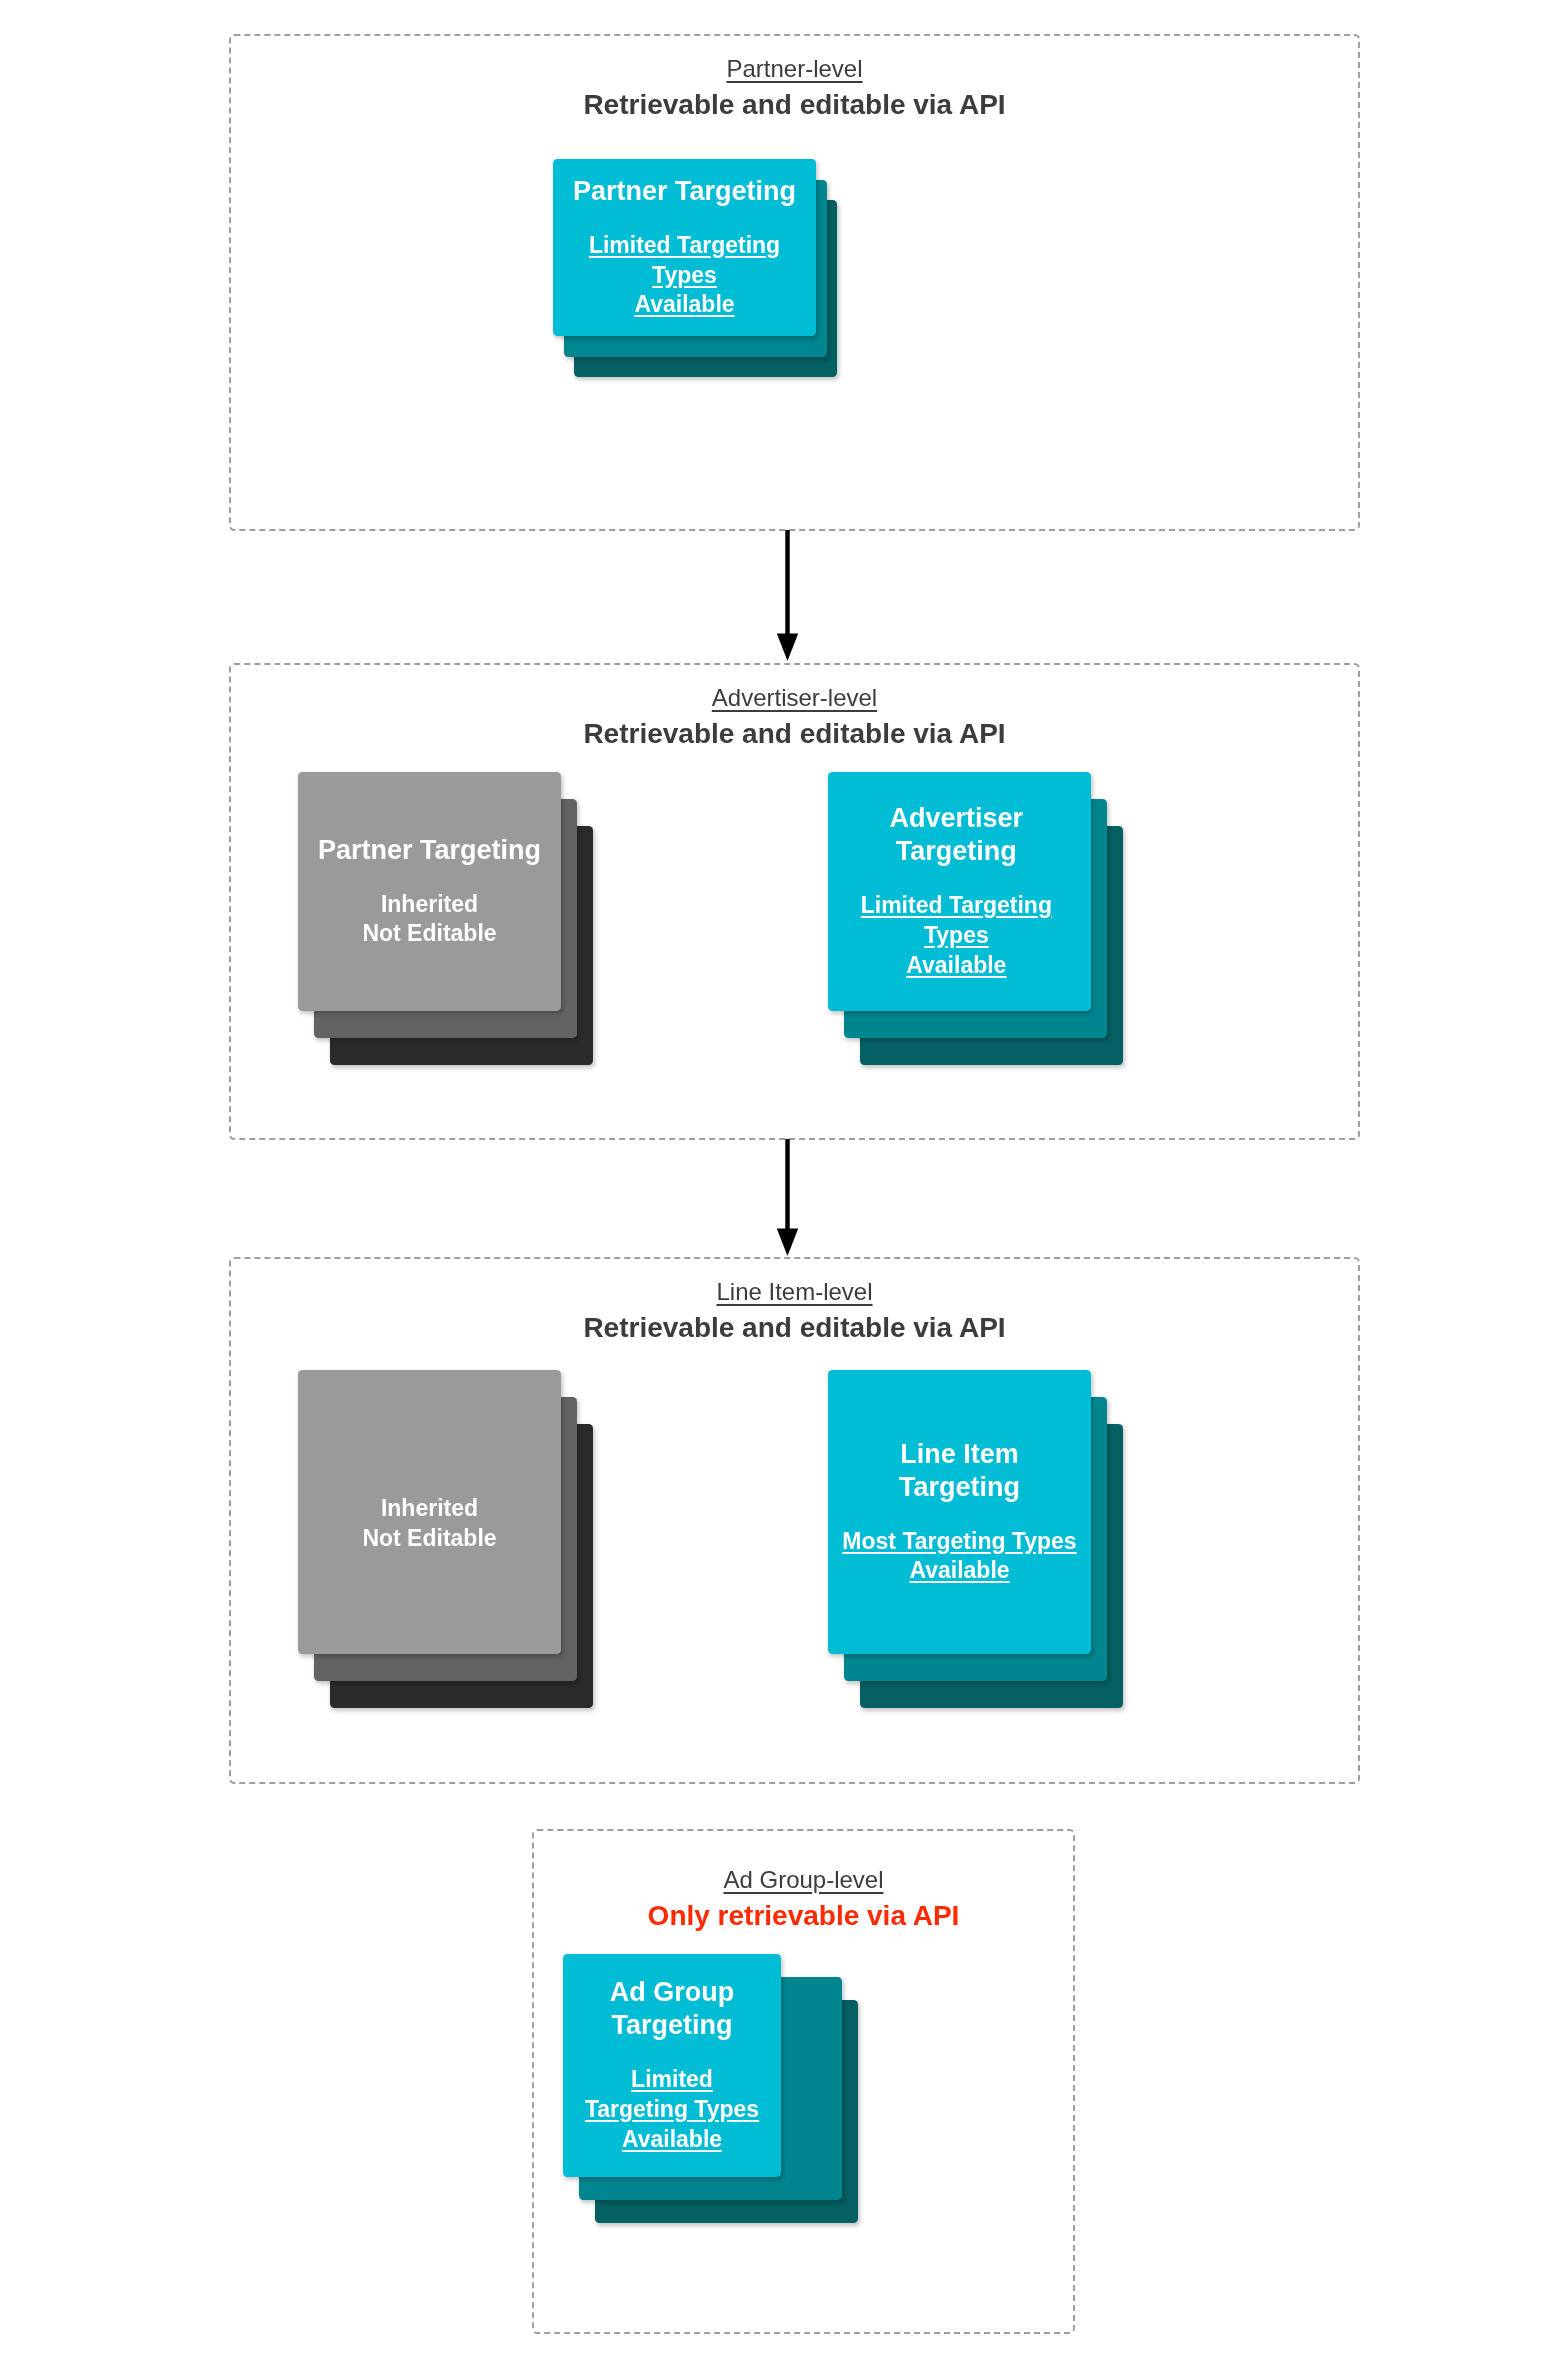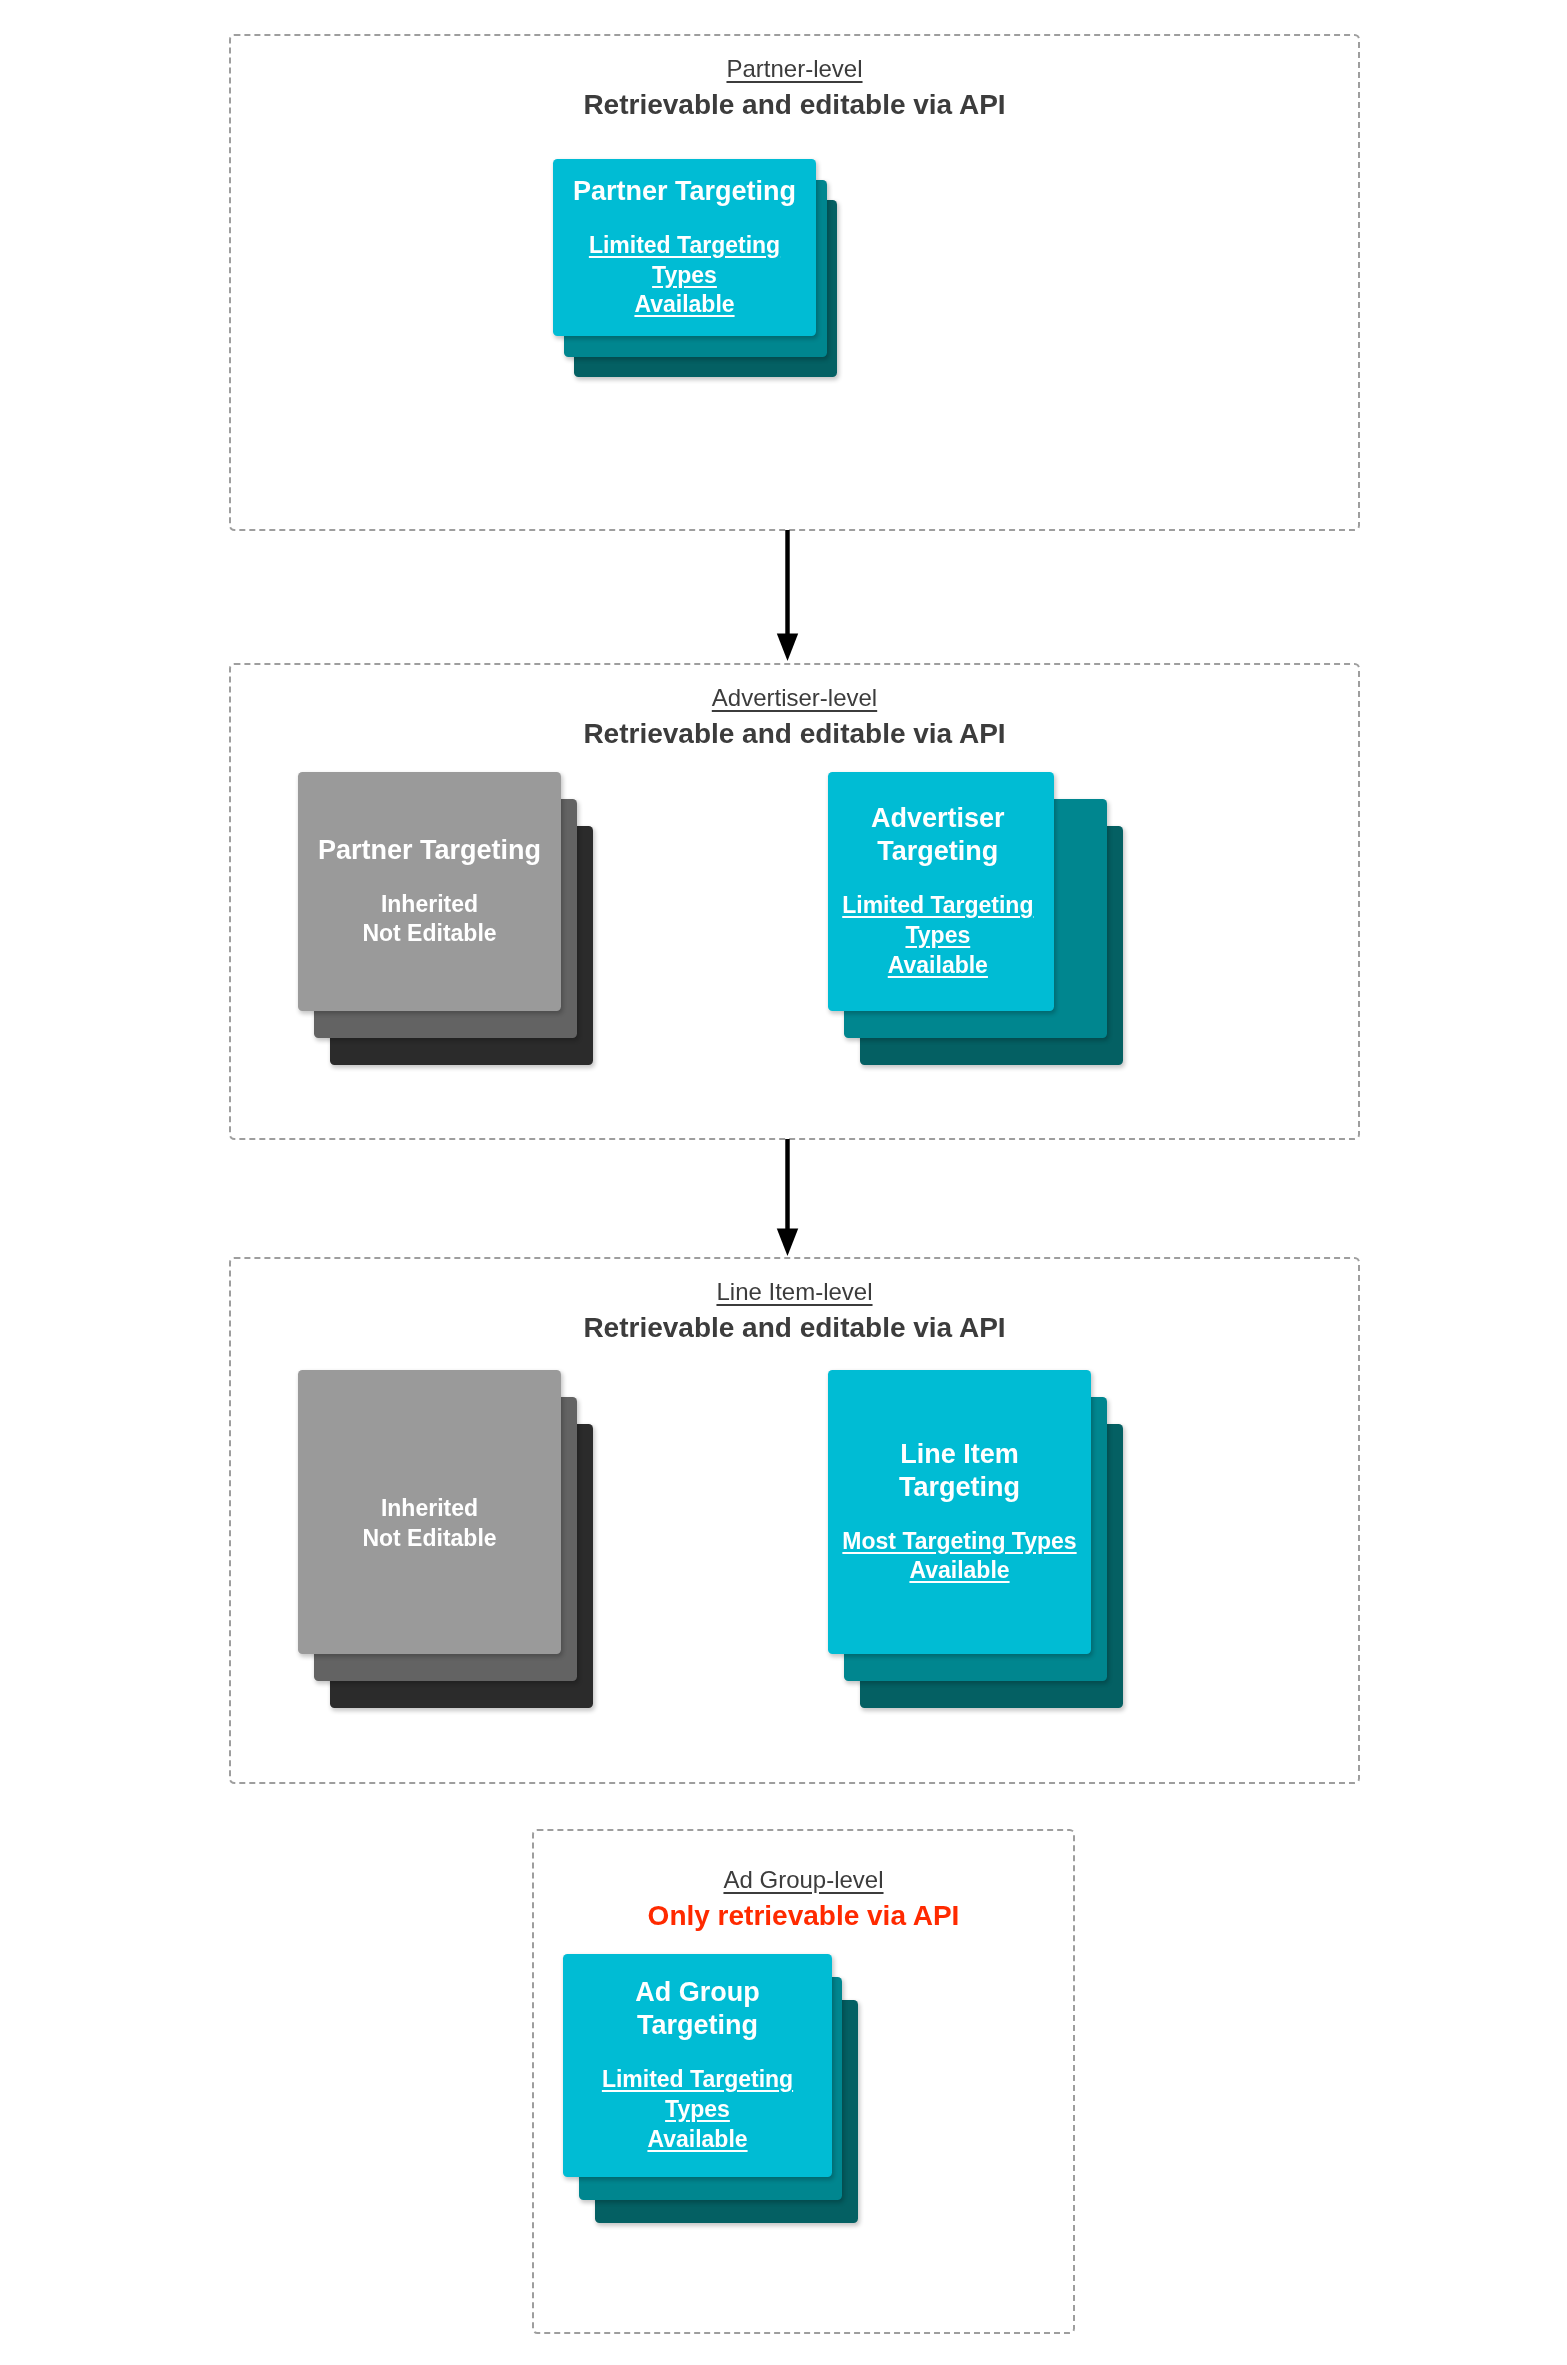--- a/index.html
+++ b/index.html
@@ -160,21 +160,21 @@
       <div class="card-layer front" style="left:0px; top:0px; width:263px; height:239px;">
         <span class="card-title">Partner Targeting</span>
         <span class="card-sub">Inherited
 Not Editable</span>
       </div>
     </div>
 
     <div class="card-stack stack-cyan" style="left:597px; top:107px; width:321px; height:330px;">
       <div class="card-layer back2" style="left:32px; top:54px; width:263px; height:239px;"></div>
       <div class="card-layer back1" style="left:16px; top:27px; width:263px; height:239px;"></div>
-      <div class="card-layer front" style="left:0px; top:0px; width:226px; height:239px;padding-left:8px;">
+      <div class="card-layer front" style="left:0px; top:0px; width:263px; height:239px;padding-left:8px;">
         <span class="card-title">Advertiser Targeting</span>
         <span class="card-sub underlined">Limited Targeting Types
 Available</span>
       </div>
     </div>
   </div>
 
   <div class="connector" style="left:774px; top:1139px; height:118px;">
     <svg width="27" height="118" viewBox="0 0 30 132" aria-hidden="true">
       <line x1="15" y1="0" x2="15" y2="104" stroke="#000000" stroke-width="5"></line>
@@ -210,21 +210,21 @@
 
   <div class="level-box" style="left:532px; top:1829px; width:543px; height:505px;">
     <div class="level-header" style="top:34px;text-align:center;">
       <span class="level-title">Ad Group-level</span>
       <span class="level-subtitle danger">Only retrievable via API</span>
     </div>
 
     <div class="card-stack stack-cyan" style="left:29px; top:123px; width:321px; height:295px;">
       <div class="card-layer back2" style="left:32px; top:46px; width:263px; height:223px;"></div>
       <div class="card-layer back1" style="left:16px; top:23px; width:263px; height:223px;"></div>
-      <div class="card-layer front" style="left:0px; top:0px; width:269px; height:223px;">
+      <div class="card-layer front" style="left:0px; top:0px; width:218px; height:223px;">
         <span class="card-title">Ad Group Targeting</span>
         <span class="card-sub underlined">Limited Targeting Types
 Available</span>
       </div>
     </div>
   </div>
 
 </div>
 
 

